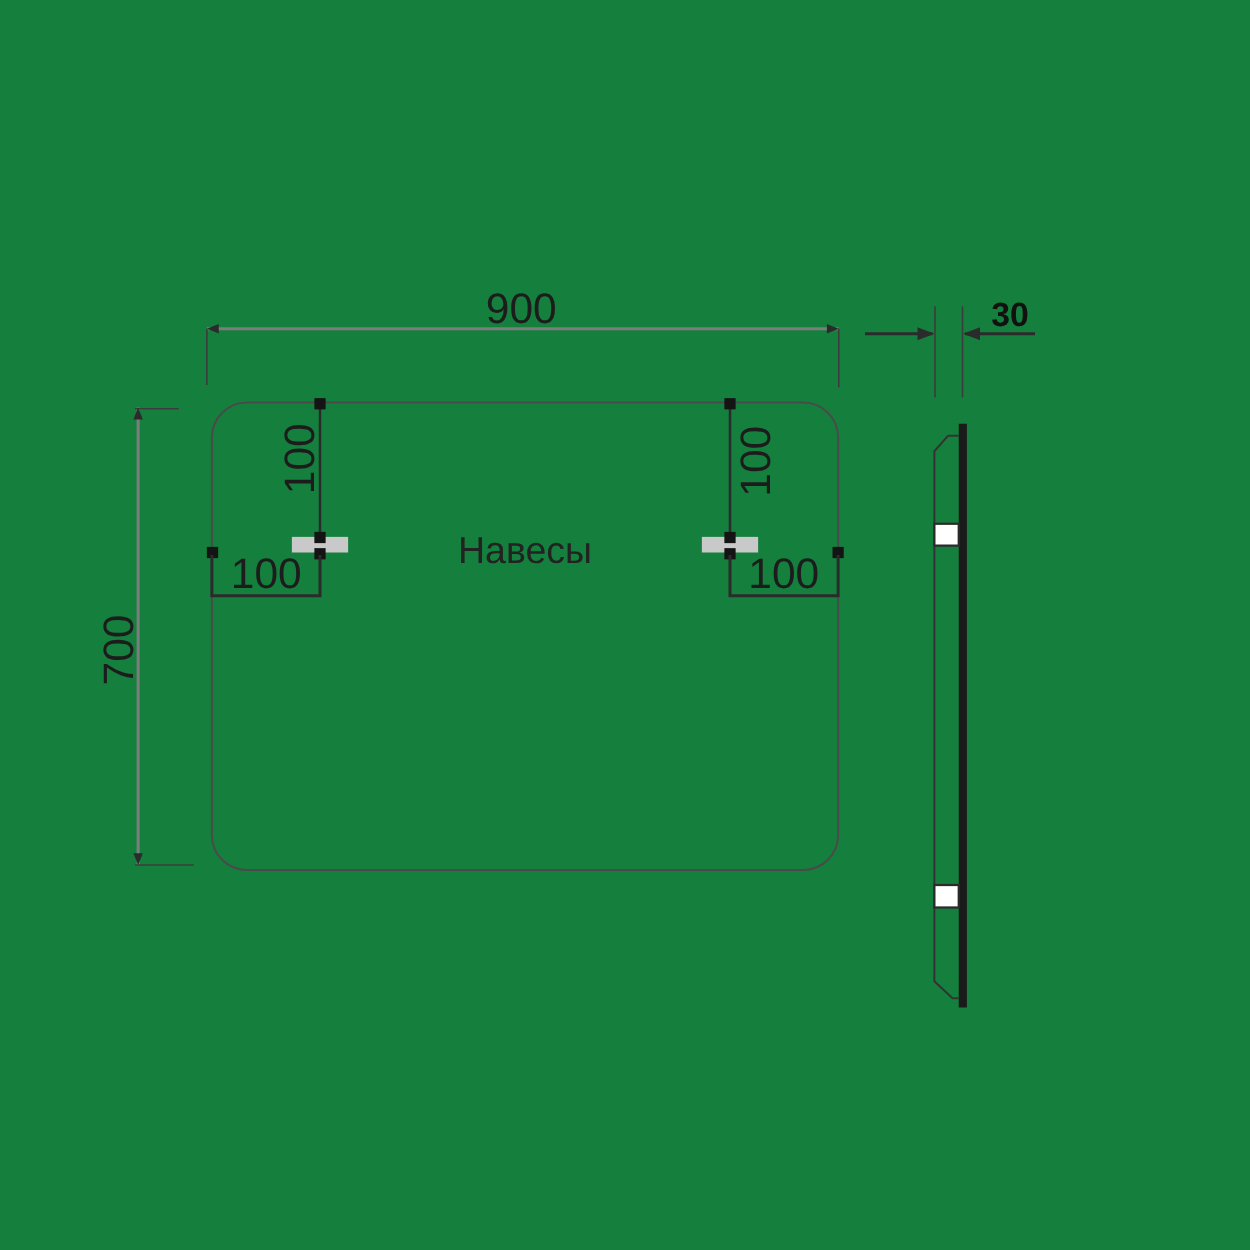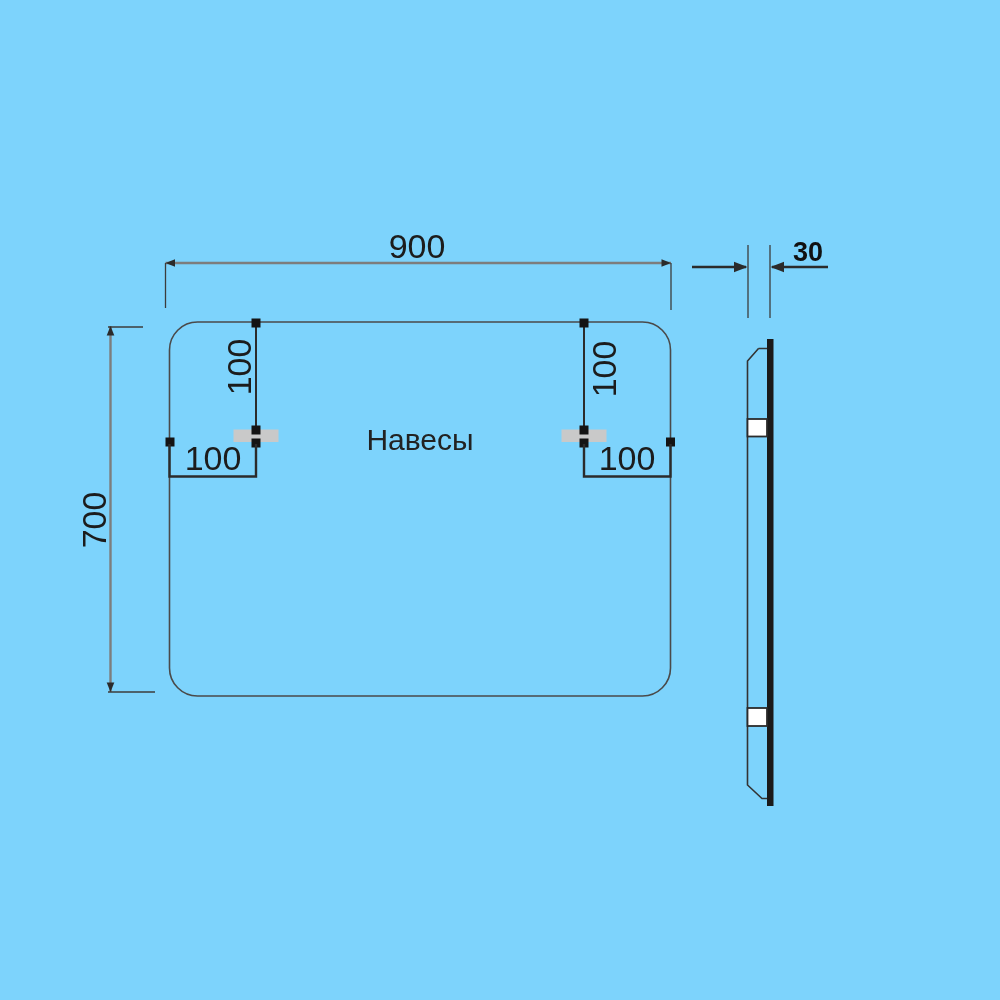--- a/index.html
+++ b/index.html
@@ -7,21 +7,21 @@
     padding: 0;
     width: 1000px;
     height: 1000px;
     background: #ffffff;
     overflow: hidden;
   }
   .canvas {
     position: relative;
     width: 1000px;
     height: 1000px;
-    background: #7dd3fc;
+    background: #15803d;
   }
   svg { display: block; }
 
   .outline      { fill: none; stroke: #4a4a4a; stroke-width: 1.6; }
   .dimline      { fill: none; stroke: #7d7d7d; stroke-width: 2.4; }
   .dimline-dark { fill: none; stroke: #2b2b2b; stroke-width: 2.4; }
   .extline      { fill: none; stroke: #3c3c3c; stroke-width: 1.3; }
   .hangerline   { fill: none; stroke: #2b2b2b; stroke-width: 2; }
   .thinline     { fill: none; stroke: #333333; stroke-width: 1.6; }
   .bandline     { fill: #ffffff; stroke: #2b2b2b; stroke-width: 1.8; }

